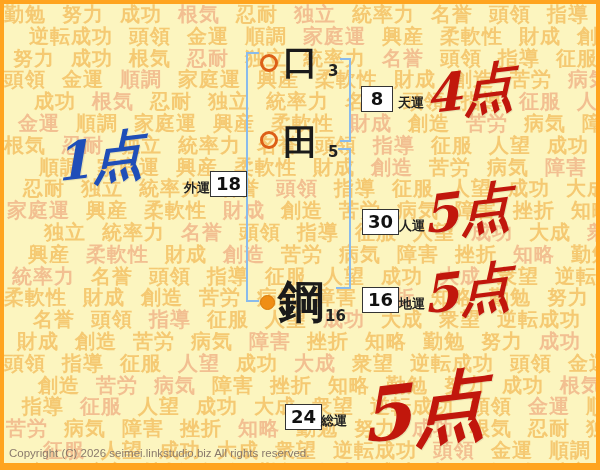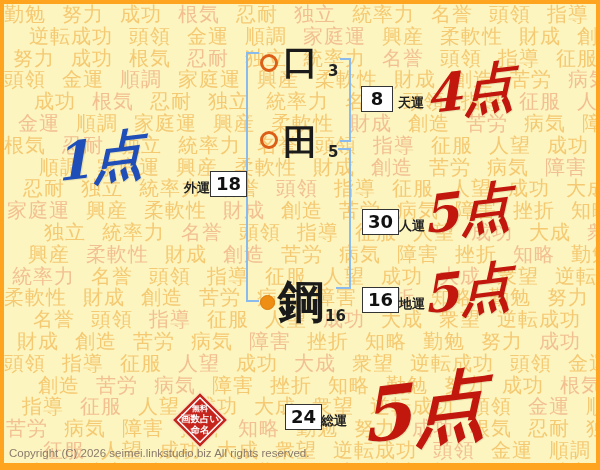--- a/index.html
+++ b/index.html
@@ -10,21 +10,21 @@
     box-sizing:border-box;
     border:4px solid #FFA41F;
     border-bottom-width:7px;
     background:#FCF5BF;
     overflow:hidden;
   }
   
   .bg-words{
     position:absolute;inset:0;
     overflow:hidden;
-    font-size:20px;font-weight:normal;
+    font-size:20px;font-weight:bold;
     line-height:21.8px;
     white-space:nowrap;
     letter-spacing:1px;
     user-select:none;
   }
   .bg-row{height:21.8px;}
   .w-a{color:rgba(243,190,95,0.80);}
   .w-b{color:rgba(238,168,125,0.70);}
   
   .blue-line{position:absolute;background:#8ABBEC;}
@@ -167,24 +167,16 @@
 
   <div class="num-box" style="left:358px;top:283px;">16</div>
   <div class="box-label" style="left:395px;top:293px;">地運</div>
   <div class="score score-red sc-md" style="left:423px;top:260px;">5点</div>
 
   <div class="num-box" style="left:281px;top:400px;">24</div>
   <div class="box-label" style="left:317px;top:410px;">総運</div>
   <div class="score score-red sc-big" style="left:362px;top:368px;">5点</div>
 
 
-  <div class="stamp">
-    <div class="stamp-diamond"></div>
-    <div class="stamp-text">
-      <div class="s0">無料</div>
-      <div class="s1">画数占い</div>
-      <div class="s2">命名</div>
-    </div>
-  </div>
 
   <div class="copyright">Copyright (C) 2026 seimei.linkstudio.biz All rights reserved.</div>
 
 </div>
 
 </body></html>

